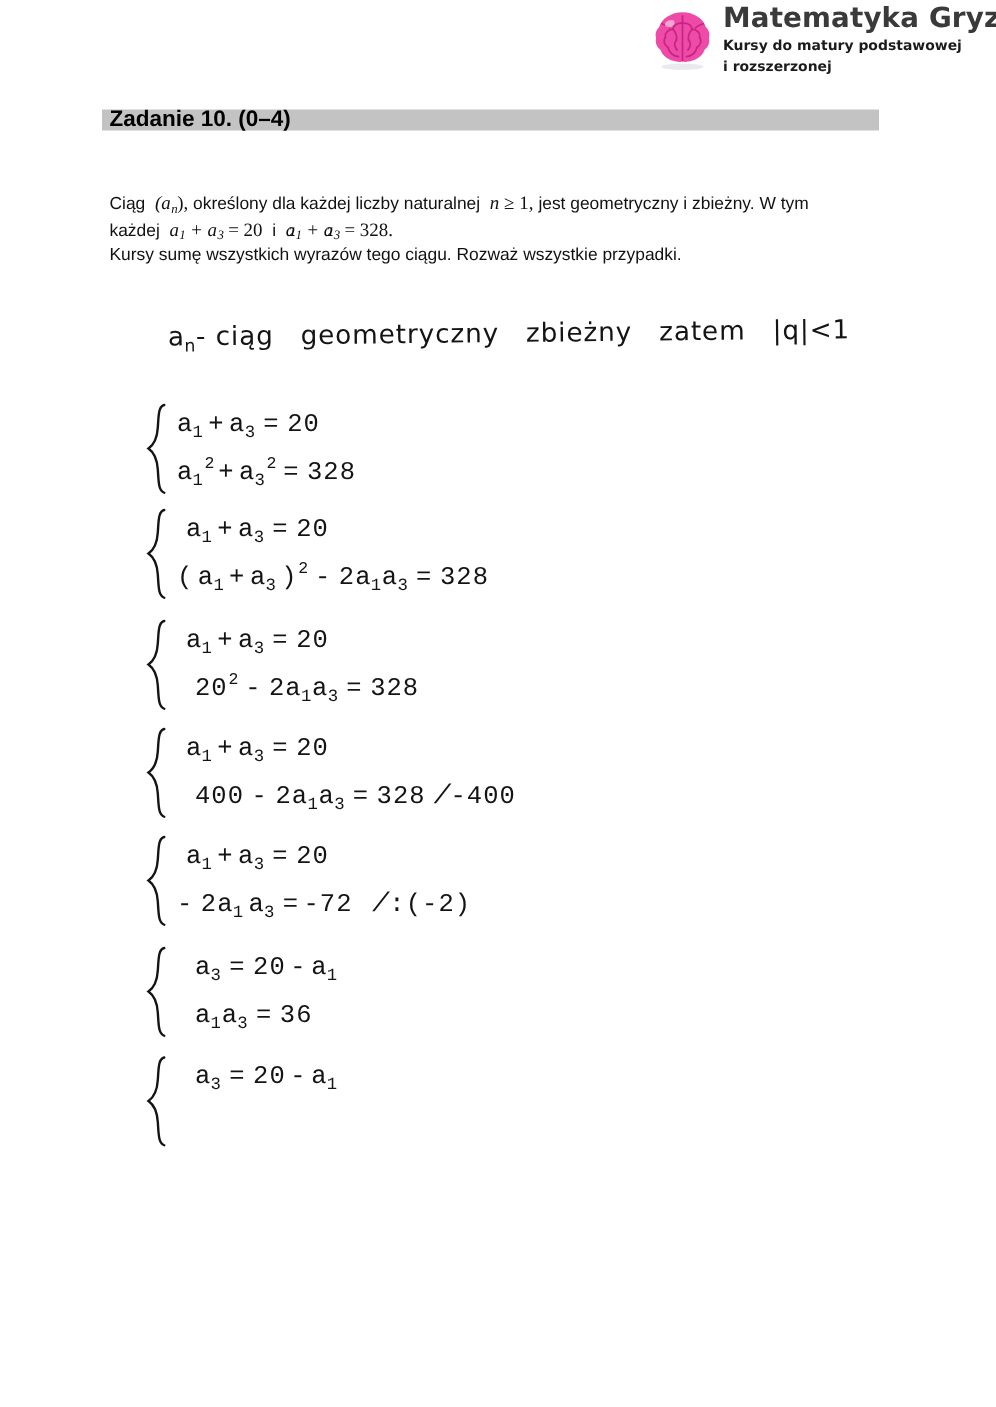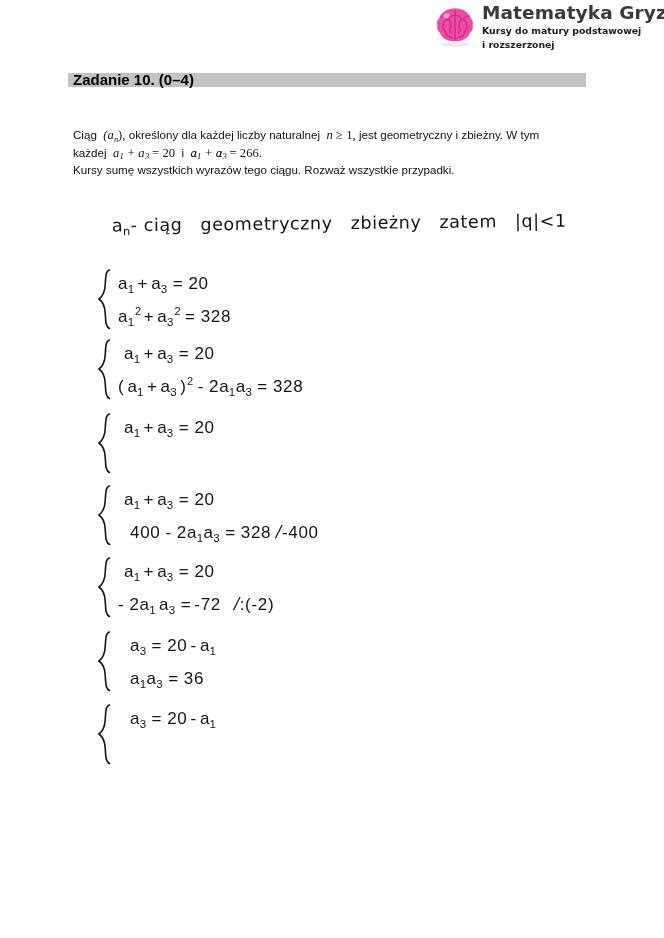--- a/index.html
+++ b/index.html
@@ -167,21 +167,21 @@
     top: 0;
     width: 22px;
     height: 62px;
   }
   .sys .rows {
     position: absolute;
     left: 22px;
     top: 0;
   }
   .sys .row {
-    font-family: Liberation Sans, sans-serif;
+    font-family: Liberation Mono, monospace;
     font-size: 17px;
     line-height: 31px;
     letter-spacing: 0.7px;
     color: #141414;
     white-space: nowrap;
   }
   .sys .row.indent1 { padding-left: 6px; }
   .sys .row.indent2 { padding-left: 12px; }
 
   
@@ -263,21 +263,21 @@
     <span class="mi">n</span>
     <span class="mop">≥</span>
     <span class="mn">1,</span>
     <span>jest geometryczny i zbieżny. W tym</span>
   </div>
 
   <div class="task-line">
     <span>każdej</span>&nbsp;
     <span class="mi">a<sub class="msub">1</sub> + a<sub class="msub">3</sub> <span class="mop">= </span><span class="mn">20</span></span>
     &nbsp;<span>i</span>&nbsp;
-    <span class="mi">a<sub class="msub">1</sub><span class="sq"><sup>2</sup></span> + a<sub class="msub">3</sub><span class="sq"><sup>2</sup></span> <span class="mop">= </span><span class="mn">266.</span></span>
+    <span class="mi">a<sub class="msub">1</sub><span class="sq"><sup>2</sup></span> + a<sub class="msub">3</sub><span class="sq"><sup>2</sup></span> <span class="mop">= </span><span class="mn">328.</span></span>
   </div>
 
   <div class="task-line">Kursy sumę wszystkich wyrazów tego ciągu. Rozważ wszystkie przypadki.</div>
 </div>
 
 <div class="hand">
 
   <div class="hw hw-intro">
     <span>a</span><span class="hsub">n</span><span>- ciąg</span><span class="gap"></span><span>geometryczny</span><span class="gap"></span><span>zbieżny</span><span class="gap"></span><span>zatem</span><span class="gap"></span><span>|q|&lt;1</span>
   </div>
@@ -304,20 +304,21 @@
     </div>
   </div>
 
   <div class="sys" style="top:412px;">
     <svg class="brace" viewBox="0 0 22 62">
       <path d="M13.5 2 C9.5 3 9.8 9 9.2 17 C8.8 24 7.2 28 3 31
                C7.2 34 8.8 38 9.2 45 C9.8 53 9.5 59 13.5 60.5" fill="none" stroke="#141414" stroke-width="1.6" stroke-linecap="round"></path>
     </svg>
     <div class="rows">
       <div class="row indent1">a<span class="hsub">1</span><span class="thin-s"></span>+<span class="thin-s"></span>a<span class="hsub">3</span><span class="thin"></span>=<span class="thin"></span>20</div>
+      <div class="row indent2">20<span class="hsup">2</span><span class="thin"></span>-<span class="thin"></span>2a<span class="hsub">1</span>a<span class="hsub">3</span><span class="thin"></span>=<span class="thin"></span>328</div>
     </div>
   </div>
 
   <div class="sys" style="top:484px;">
     <svg class="brace" viewBox="0 0 22 62">
       <path d="M13.5 2 C9.5 3 9.8 9 9.2 17 C8.8 24 7.2 28 3 31
                C7.2 34 8.8 38 9.2 45 C9.8 53 9.5 59 13.5 60.5" fill="none" stroke="#141414" stroke-width="1.6" stroke-linecap="round"></path>
     </svg>
     <div class="rows">
       <div class="row indent1">a<span class="hsub">1</span><span class="thin-s"></span>+<span class="thin-s"></span>a<span class="hsub">3</span><span class="thin"></span>=<span class="thin"></span>20</div>

